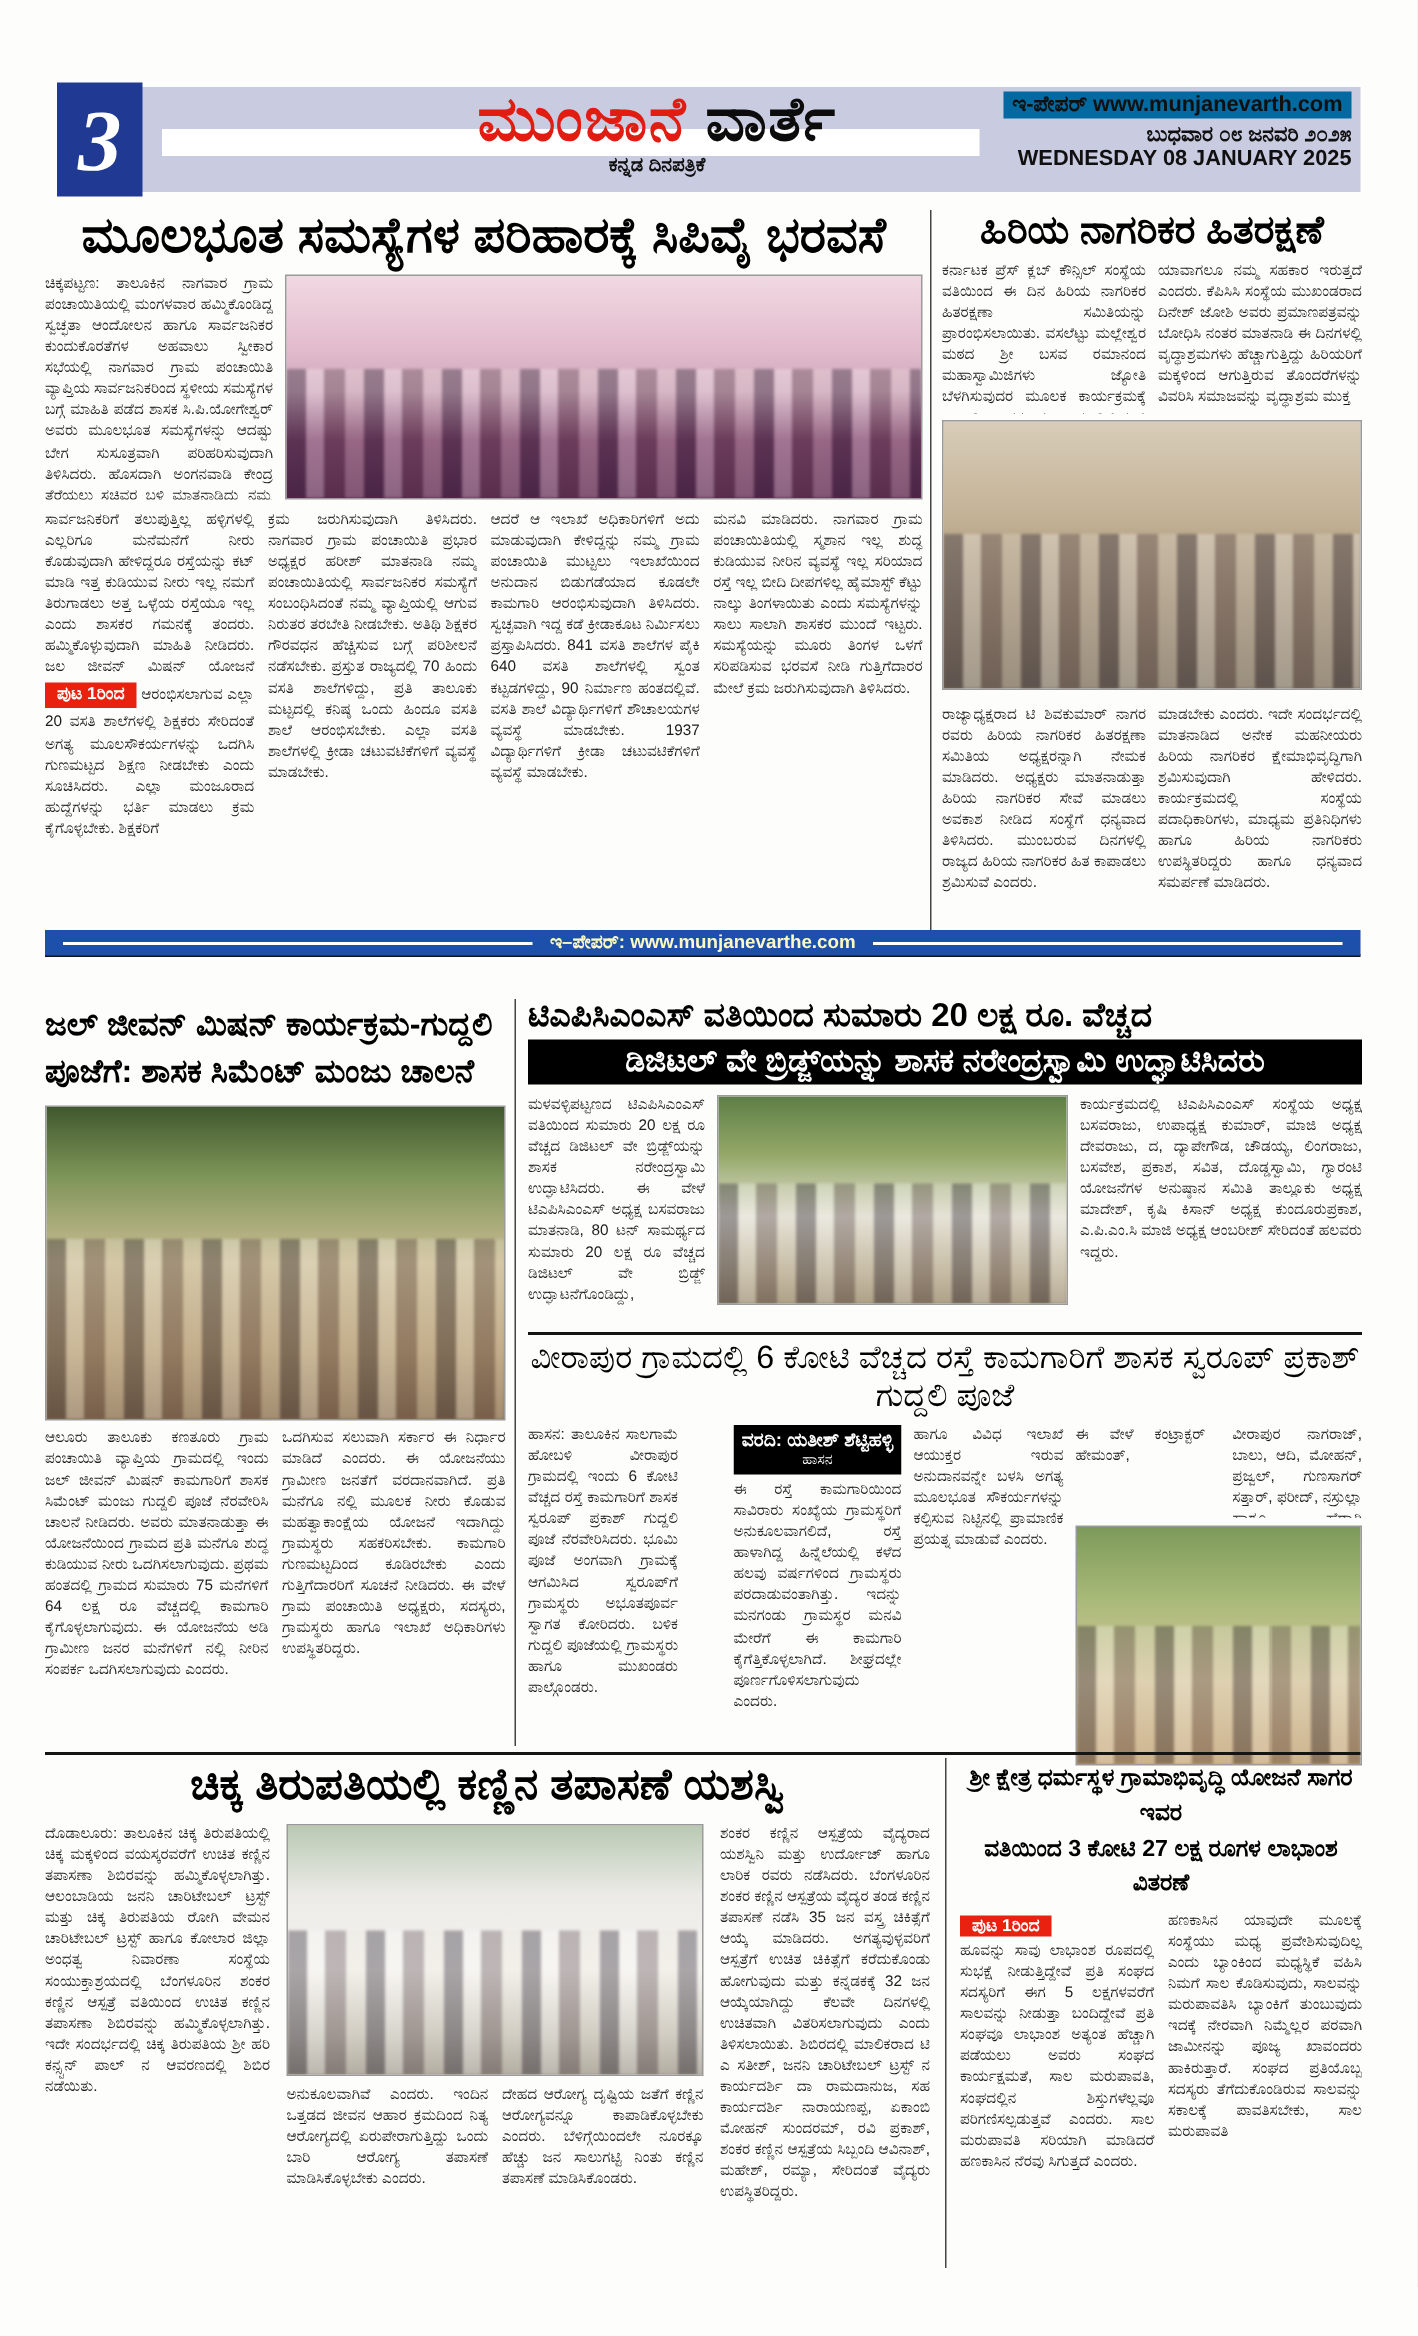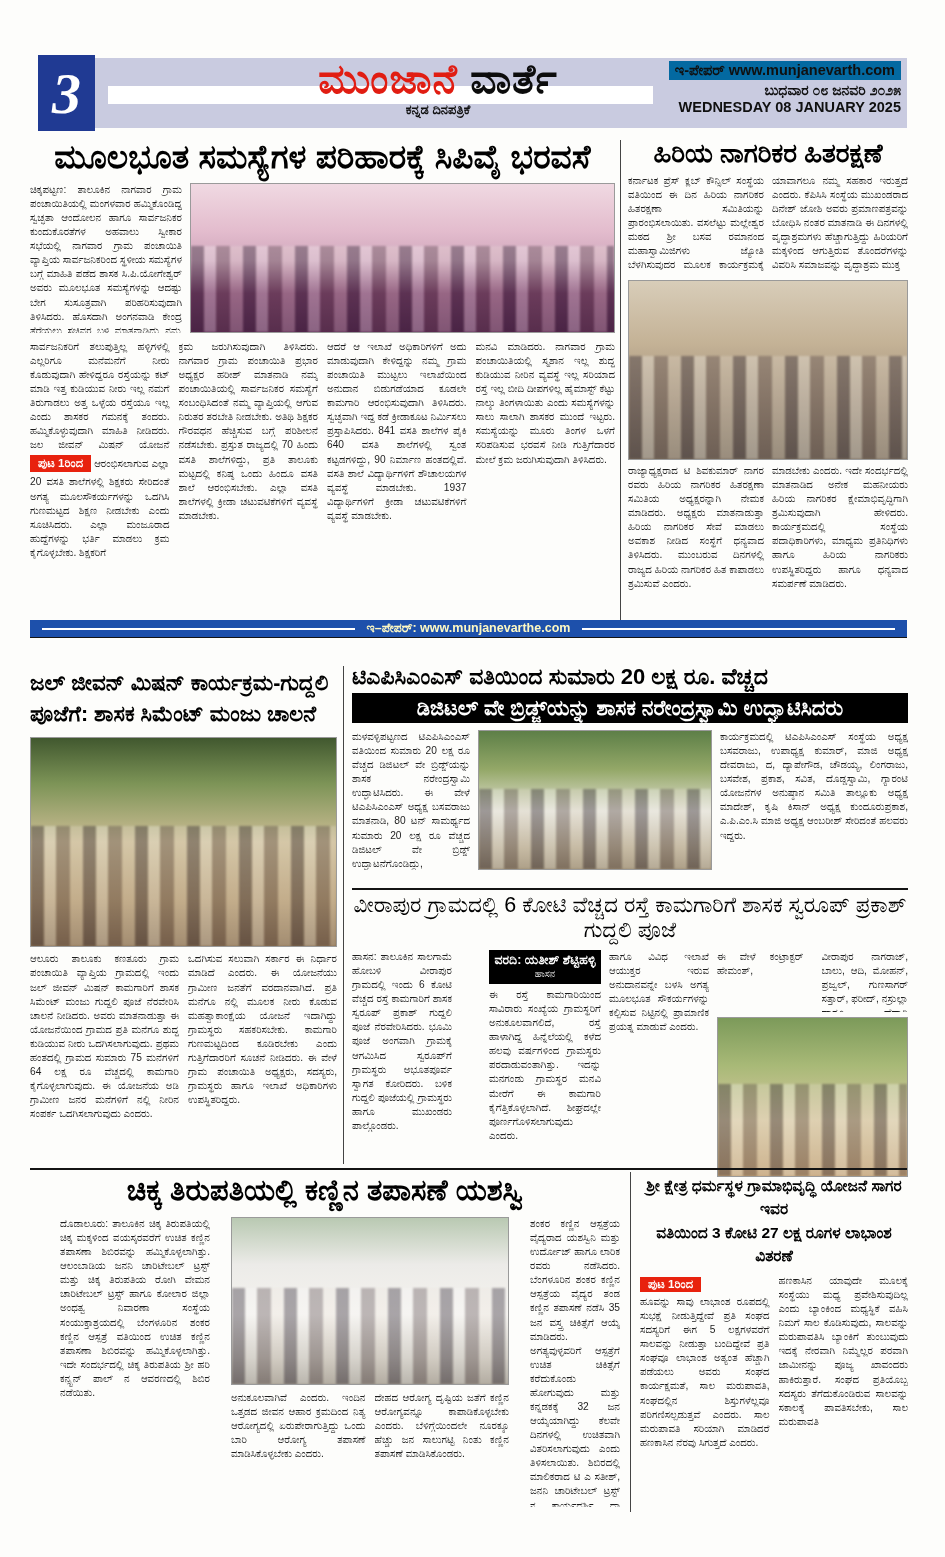--- a/index.html
+++ b/index.html
@@ -37,21 +37,21 @@
   .cpy-intro{width:152px;}
   .photo-cpy{flex:1;background:linear-gradient(180deg,#f0d9e2 0%,#e3bccd 32%,#cfa6bc 52%,#7a3a66 74%,#5c2450 100%);}
   .cpy-cols{display:flex;gap:9px;margin-top:7px;height:280px;}
   .cpy-cols .col{flex:1;}
   
   .art-senior{position:absolute;left:628px;top:138px;width:280px;height:494px;}
   .art-senior h2{font-size:26px;font-weight:bold;text-align:center;margin:0 0 5px 0;color:#000;}
   .senior-cols{display:flex;gap:8px;height:102px;}
   .senior-cols .col{flex:1;}
   .photo-senior{height:178px;margin:4px 0;background:linear-gradient(180deg,#d8cdb9 0%,#c4b296 35%,#a4927a 65%,#7d6f5c 100%);}
-  .senior-cols2{display:flex;gap:8px;height:138px;}
+  .senior-cols2{display:flex;gap:8px;height:138px;align-items:center;}
   .senior-cols2 .col{flex:1;}
   
   .banner{position:absolute;left:30px;top:620px;width:877px;height:17px;background:#1d50ab;color:#fef9c3;
     display:flex;align-items:center;font-weight:bold;font-size:12.5px;}
   .banner .bline{flex:1;height:2px;background:#fff;margin:0 12px;}
   
   .art-jal{position:absolute;left:30px;top:668px;width:307px;height:498px;}
   .art-jal h2{font-size:21.5px;font-weight:bold;line-height:1.45;margin:0;color:#000;}
   .photo-jal{height:208px;margin:7px 0 5px;background:linear-gradient(180deg,#41582f 0%,#7d9457 22%,#cdbd95 50%,#b59a6f 78%,#8a6f4d 100%);}
   .jal-cols{display:flex;gap:9px;height:202px;justify-content:space-between;}
@@ -70,21 +70,21 @@
   .veer-a{width:100px;} .veer-b{width:112px;margin-left:29px;} .veer-c{width:100px;} .veer-d{flex:1;}
   .reporter-box{background:#000;color:#fff;text-align:center;padding:3px 2px 4px;margin-bottom:4px;}
   .reporter-name{font-size:12.5px;font-weight:bold;}
   .reporter-place{font-size:9.5px;}
   .veer-mini{display:flex;gap:18px;height:62px;}
   .veer-mini .col{flex:1;}
   .photo-veer{height:158px;margin-top:5px;background:linear-gradient(180deg,#7c9a5a 0%,#a8b977 30%,#d9c9a2 65%,#c3a274 100%);}
   
   .art-eye{position:absolute;left:30px;top:1174px;width:590px;height:345px;}
   .eye-h{font-size:29px;font-weight:bold;text-align:center;margin:0 0 9px;color:#000;}
-  .eye-row{display:flex;gap:21px;height:290px;margin-left:30px;}
+  .eye-row{display:flex;gap:11px;height:290px;}
   .eye-a{width:150px;} .eye-mid{width:278px;} .eye-c{flex:1;}
   .photo-eye{height:166px;background:linear-gradient(180deg,#b9c9b2 0%,#ecebe8 28%,#f5f3ef 58%,#c9c4ba 84%,#a09a8e 100%);}
   .eye-mini{display:flex;gap:9px;margin-top:6px;height:112px;}
   .eye-mini .col{flex:1;}
   
   .art-dharma{position:absolute;left:640px;top:1174px;width:268px;height:345px;}
   .dharma-h{font-size:15.5px;font-weight:bold;text-align:center;line-height:1.5;margin:0 0 7px;color:#000;}
   .dharma-row{display:flex;gap:9px;height:275px;}
   .dharma-row .col{flex:1;}
 </style>

